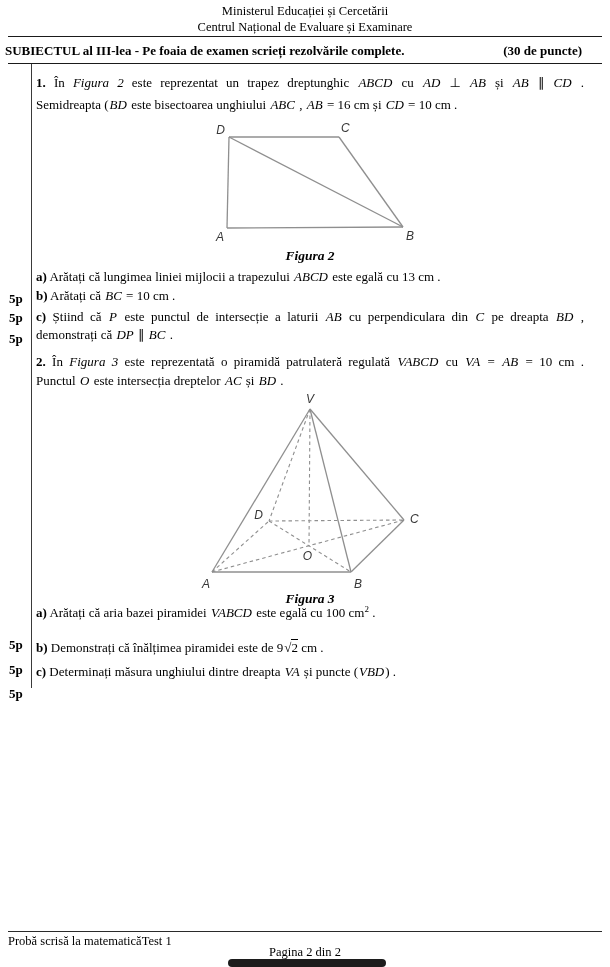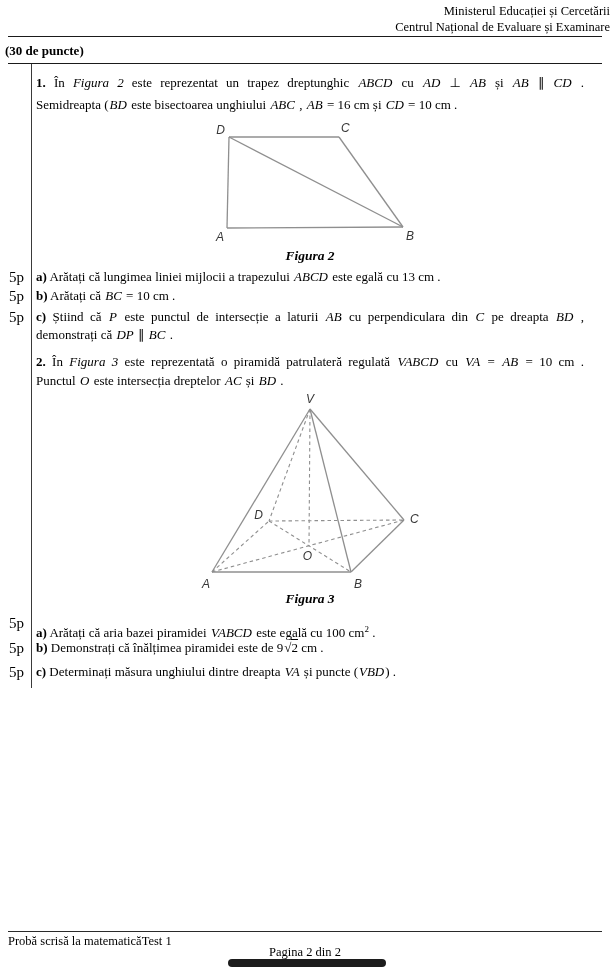--- a/index.html
+++ b/index.html
@@ -1,27 +1,27 @@
 <!DOCTYPE html>
 <html style="--figure-stroke: #8f8f8f; --bottom-bar: #1c1c1c; --text: #000000;"><head>
 <meta charset="utf-8">
 <style>
   html,body{margin:0;padding:0;}
   body{
     width:610px;height:967px;background:#ffffff;position:relative;
     font-family:"Liberation Serif",serif;color:#000;overflow:hidden;
   }
   .abs{position:absolute;}
-  .org{left:0;width:610px;text-align:right;font-size:12.5px;line-height:16px;}
+  .org{left:0;width:610px;text-align:center;font-size:12.5px;line-height:16px;}
   .rule{left:8px;width:594px;border-top:1.5px solid #1a1a1a;height:0;}
   .rule-thin{left:8px;width:594px;border-top:1px solid #2a2a2a;height:0;}
   .subject-row{left:5px;width:577px;top:42px;display:flex;justify-content:space-between;
     font-weight:bold;font-size:13px;line-height:18px;}
   .gutter{left:31px;width:1px;background:#3a3a3a;}
-  .mark{left:9px;width:22px;font-weight:normal;font-size:15px;line-height:20px;}
+  .mark{left:9px;width:22px;font-weight:bold;font-size:13px;line-height:20px;margin-top:22px;}
   .pline{left:36px;width:548px;font-size:13px;line-height:20px;height:20px;overflow:hidden;white-space:nowrap;}
   .jline{text-align:justify;white-space:normal;}
   .jline::after{content:"";display:inline-block;width:100%;height:0;}
   .caption{left:36px;width:548px;text-align:center;font-weight:bold;font-style:italic;
     font-size:13.5px;line-height:16px;}
   .seg-b{font-weight:bold;}
   .seg-m{font-style:italic;padding:0 1px;}
   .seg-i{font-style:italic;}
   .seg-sup{vertical-align:super;font-size:9px;line-height:0;}
   .seg-sqrt{padding-left:1px;}
@@ -35,20 +35,21 @@
   .bottom-bar{left:228px;top:959px;width:158px;height:8px;border-radius:4px;background:var(--bottom-bar,#1c1c1c);}
 </style>
 </head>
 <body>
 
 <div class="abs org" style="top:3px">Ministerul Educației și Cercetării</div>
 <div class="abs org" style="top:19px">Centrul Național de Evaluare și Examinare</div>
 <div class="abs rule" style="top:36px"></div>
 
 <div class="abs subject-row">
+  <span>SUBIECTUL al III-lea - Pe foaia de examen scrieți rezolvările complete.</span>
   <span>(30 de puncte)</span>
 </div>
 <div class="abs rule" style="top:63px"></div>
 
 <div class="abs gutter" style="top:64px;height:624px"></div>
 
 <div class="abs pline jline" style="top:73px"><span class="seg-b">1.</span><span> În </span><span class="seg-i">Figura 2</span><span> este reprezentat un trapez dreptunghic </span><span class="seg-m">ABCD</span><span> cu </span><span class="seg-m">AD</span><span> ⊥ </span><span class="seg-m">AB</span><span> și </span><span class="seg-m">AB</span><span> ∥ </span><span class="seg-m">CD</span><span> .</span></div>
 <div class="abs pline" style="top:95px"><span>Semidreapta (</span><span class="seg-m">BD</span><span> este bisectoarea unghiului </span><span class="seg-m">ABC</span><span> , </span><span class="seg-m">AB</span><span> = 16 cm și </span><span class="seg-m">CD</span><span> = 10 cm .</span></div>
 
 <svg class="abs" style="left:190px;top:120px" width="230" height="125">
@@ -94,21 +95,21 @@
   <text x="220" y="129" text-anchor="start">C</text>
   <text x="73" y="125" text-anchor="end">D</text>
   <text x="122" y="166" text-anchor="end">O</text>
 </svg>
 <div class="abs caption" style="top:591px">Figura 3</div>
 
 <div class="abs mark" style="top:613px">5p</div>
 <div class="abs mark" style="top:638px">5p</div>
 <div class="abs mark" style="top:662px">5p</div>
 
-<div class="abs pline" style="top:623px"><span class="seg-b">a)</span><span> Arătați că aria bazei piramidei </span><span class="seg-m">VABCD</span><span> este egală cu 100 cm</span><span class="seg-sup">2</span><span> .</span></div>
+<div class="abs pline" style="top:603px"><span class="seg-b">a)</span><span> Arătați că aria bazei piramidei </span><span class="seg-m">VABCD</span><span> este egală cu 100 cm</span><span class="seg-sup">2</span><span> .</span></div>
 <div class="abs pline" style="top:638px"><span class="seg-b">b)</span><span> Demonstrați că înălțimea piramidei este de 9</span><span class="seg-sqrt">√</span><span class="seg-rad">2</span><span> cm .</span></div>
 <div class="abs pline" style="top:662px"><span class="seg-b">c)</span><span> Determinați măsura unghiului dintre dreapta </span><span class="seg-m">VA</span><span> și puncte (</span><span class="seg-m">VBD</span><span>) .</span></div>
 
 <div class="abs rule-thin" style="top:931px"></div>
 <div class="abs footer-row">
   <span>Probă scrisă la matematică</span>
   <span>Test 1</span>
 </div>
 <div class="abs pagenum">Pagina 2 din 2</div>
 

